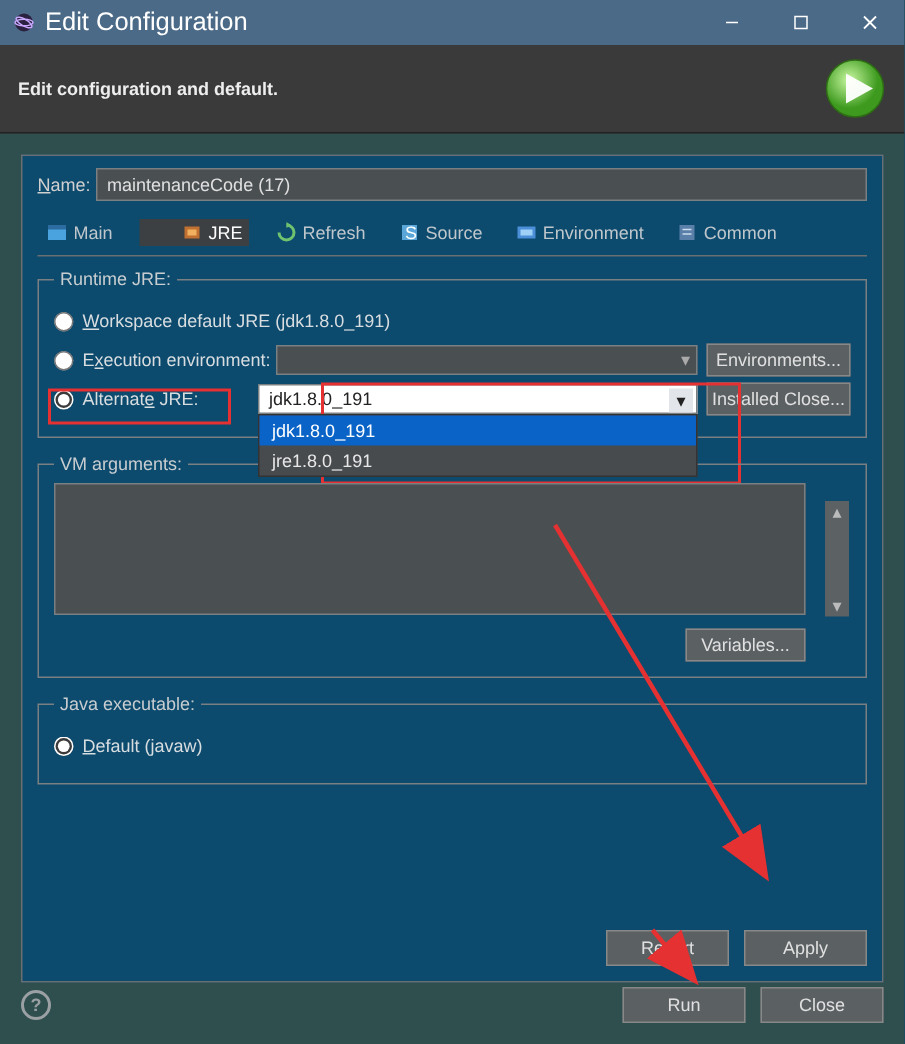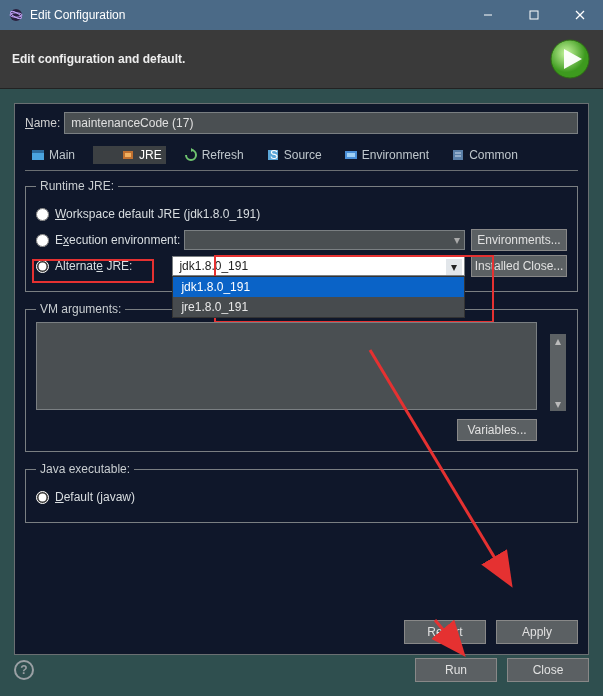--- a/index.html
+++ b/index.html
@@ -1,31 +1,31 @@
 <!DOCTYPE html>
 <html><head>
 <meta charset="utf-8">
 <style>
   * { box-sizing: border-box; margin: 0; padding: 0; font-family: "Segoe UI", Tahoma, sans-serif; font-size: 12px; }
   body { background: #2F4F4F; color: #d0d0d0; width: 603px; height: 696px; overflow: hidden; position: relative; }
 
   
   .titlebar { background: #4B6A87; height: 30px; display: flex; align-items: center; padding-left: 8px; }
   .titlebar .app-icon { width: 16px; height: 16px; margin-right: 6px; }
-  .titlebar .title { color: #fff; flex: 1; font-size: 12px; }
+  .titlebar .title { color: #fff; flex: 1; font-size: 17px; }
   .winbtns { display: flex; height: 100%; }
   .winbtn { width: 46px; height: 30px; display: flex; align-items: center; justify-content: center; color: #fff; }
 
   
   .header { background: #3a3a3a; padding: 8px 12px; display: flex; align-items: center; border-bottom: 1px solid #222; }
   .header .heading { color: #eee; font-weight: bold; flex: 1; }
   .runicon { width: 42px; height: 42px; }
 
   
-  .panel { background: #0f172a; margin: 14px; padding: 8px 10px 10px 10px; border: 1px solid #6a6f72; position: relative; height: 552px; }
+  .panel { background: #0c4a6e; margin: 14px; padding: 8px 10px 10px 10px; border: 1px solid #6a6f72; position: relative; height: 552px; }
 
   .name-row { display: flex; align-items: center; margin-bottom: 8px; }
   .name-row .lbl { color: #d0d0d0; margin-right: 4px; }
   .name-row .lbl u { text-decoration: underline; }
   .name-input { flex:1; background: #4a4f52; border: 1px solid #7a7f82; color: #e0e0e0; padding: 3px 6px; }
 
   
   .tabs { display: flex; align-items: flex-end; gap: 14px; padding: 4px 2px 6px 2px; border-bottom: 1px solid #6a6f72; margin-bottom: 8px; }
   .tab { display: flex; align-items: center; gap: 4px; color: #bfc7cc; cursor: pointer; padding: 2px 4px; }
   .tab.active { background:#3c4043; color:#fff;padding-left:28px; }

